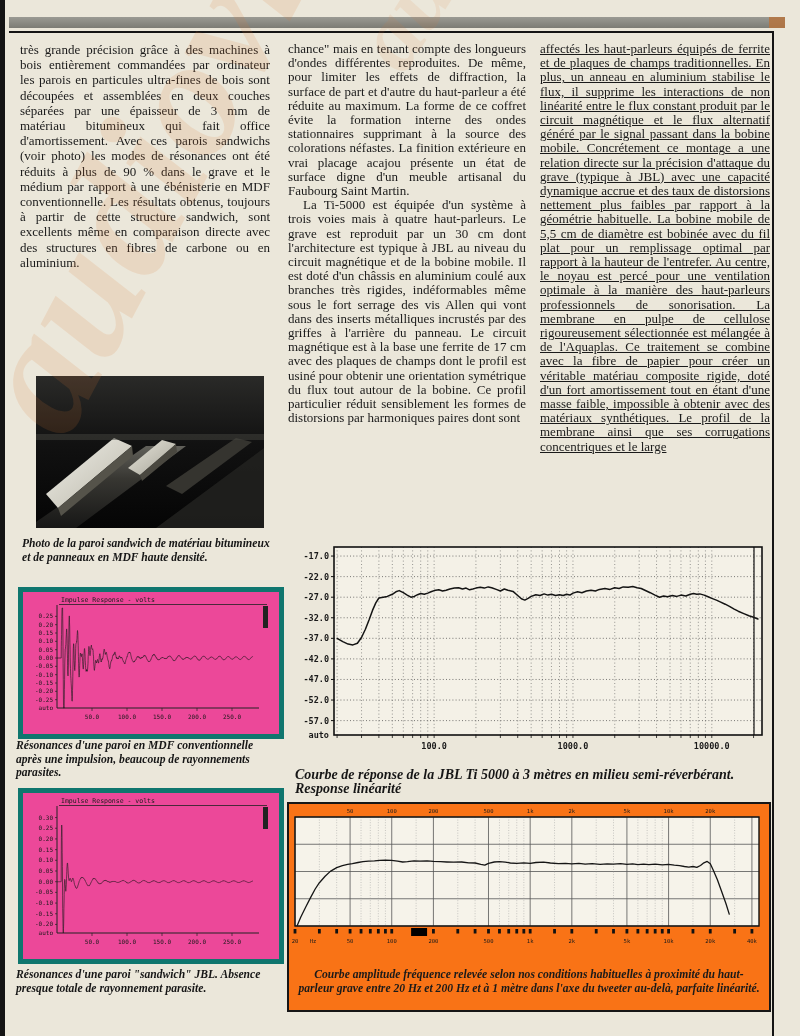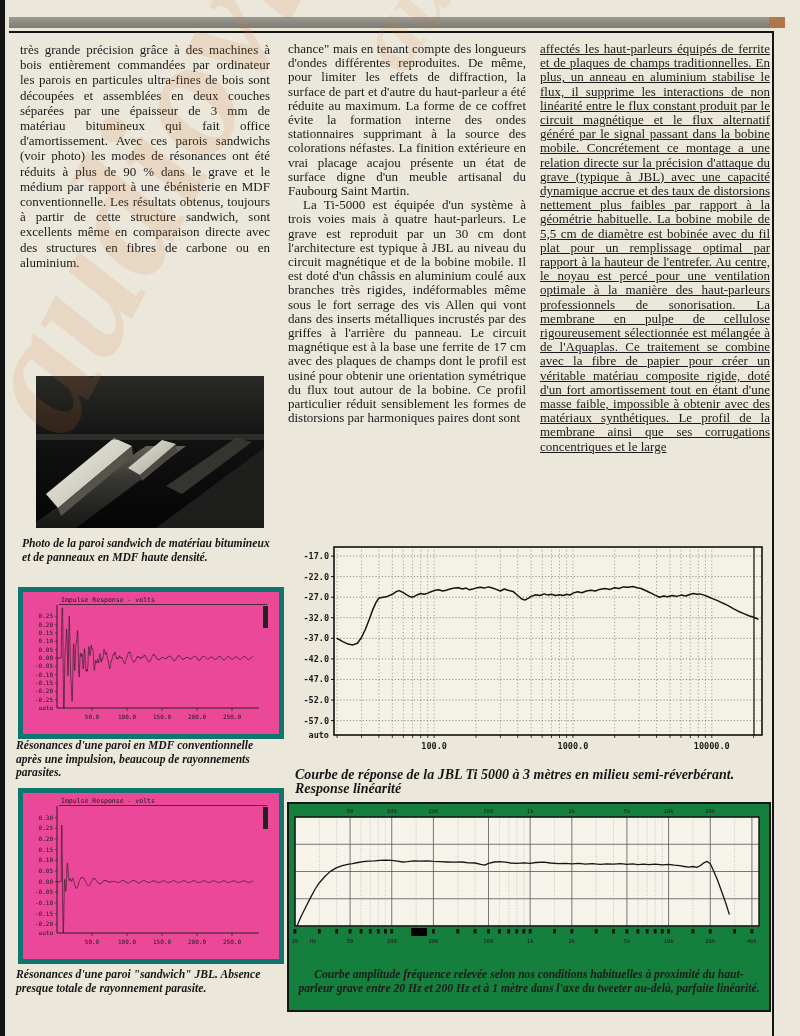--- a/index.html
+++ b/index.html
@@ -22,21 +22,21 @@
            font-size:11.6px;line-height:13.6px;color:#161616;}
   .cap-photo{left:22px;top:537px;width:250px;}
   .cap-imp1{left:16px;top:739px;width:258px;}
   .cap-imp2{left:16px;top:968px;width:258px;}
   .cap-resp{left:295px;top:768px;width:470px;font-size:14px;}
   .chartbox{position:absolute;background:#ec4899;border:5px solid #0f766e;}
   .imp1{left:18px;top:587px;width:256px;height:142px;}
   .imp2{left:18px;top:788px;width:256px;height:166px;}
   .respchart{position:absolute;left:284px;top:542px;width:488px;height:216px;text-align:center;}
   .bottombox{position:absolute;left:287px;top:802px;width:480px;height:206px;
-             border:2px solid #161616;background:#15803d;}
+             border:2px solid #161616;background:#f97316;}
   .cap-amp{position:static;margin:2px 8px 0 8px;font-style:italic;font-weight:600;
            text-align:center;font-size:11.6px;line-height:13.6px;}
   .watermark{position:absolute;color:#dd7a35;pointer-events:none;font-style:italic;
              font-family:"Liberation Serif",serif;font-weight:700;z-index:9;}
   .wm1{left:-70px;top:370px;font-size:170px;opacity:0.14;transform:rotate(-62deg);transform-origin:left top;}
   .wm2{left:330px;top:30px;font-size:95px;opacity:0.10;transform:rotate(-58deg);transform-origin:left top;}
   svg text{font-family:"DejaVu Sans Mono",monospace;}
 </style>
 </head>
 <body>

